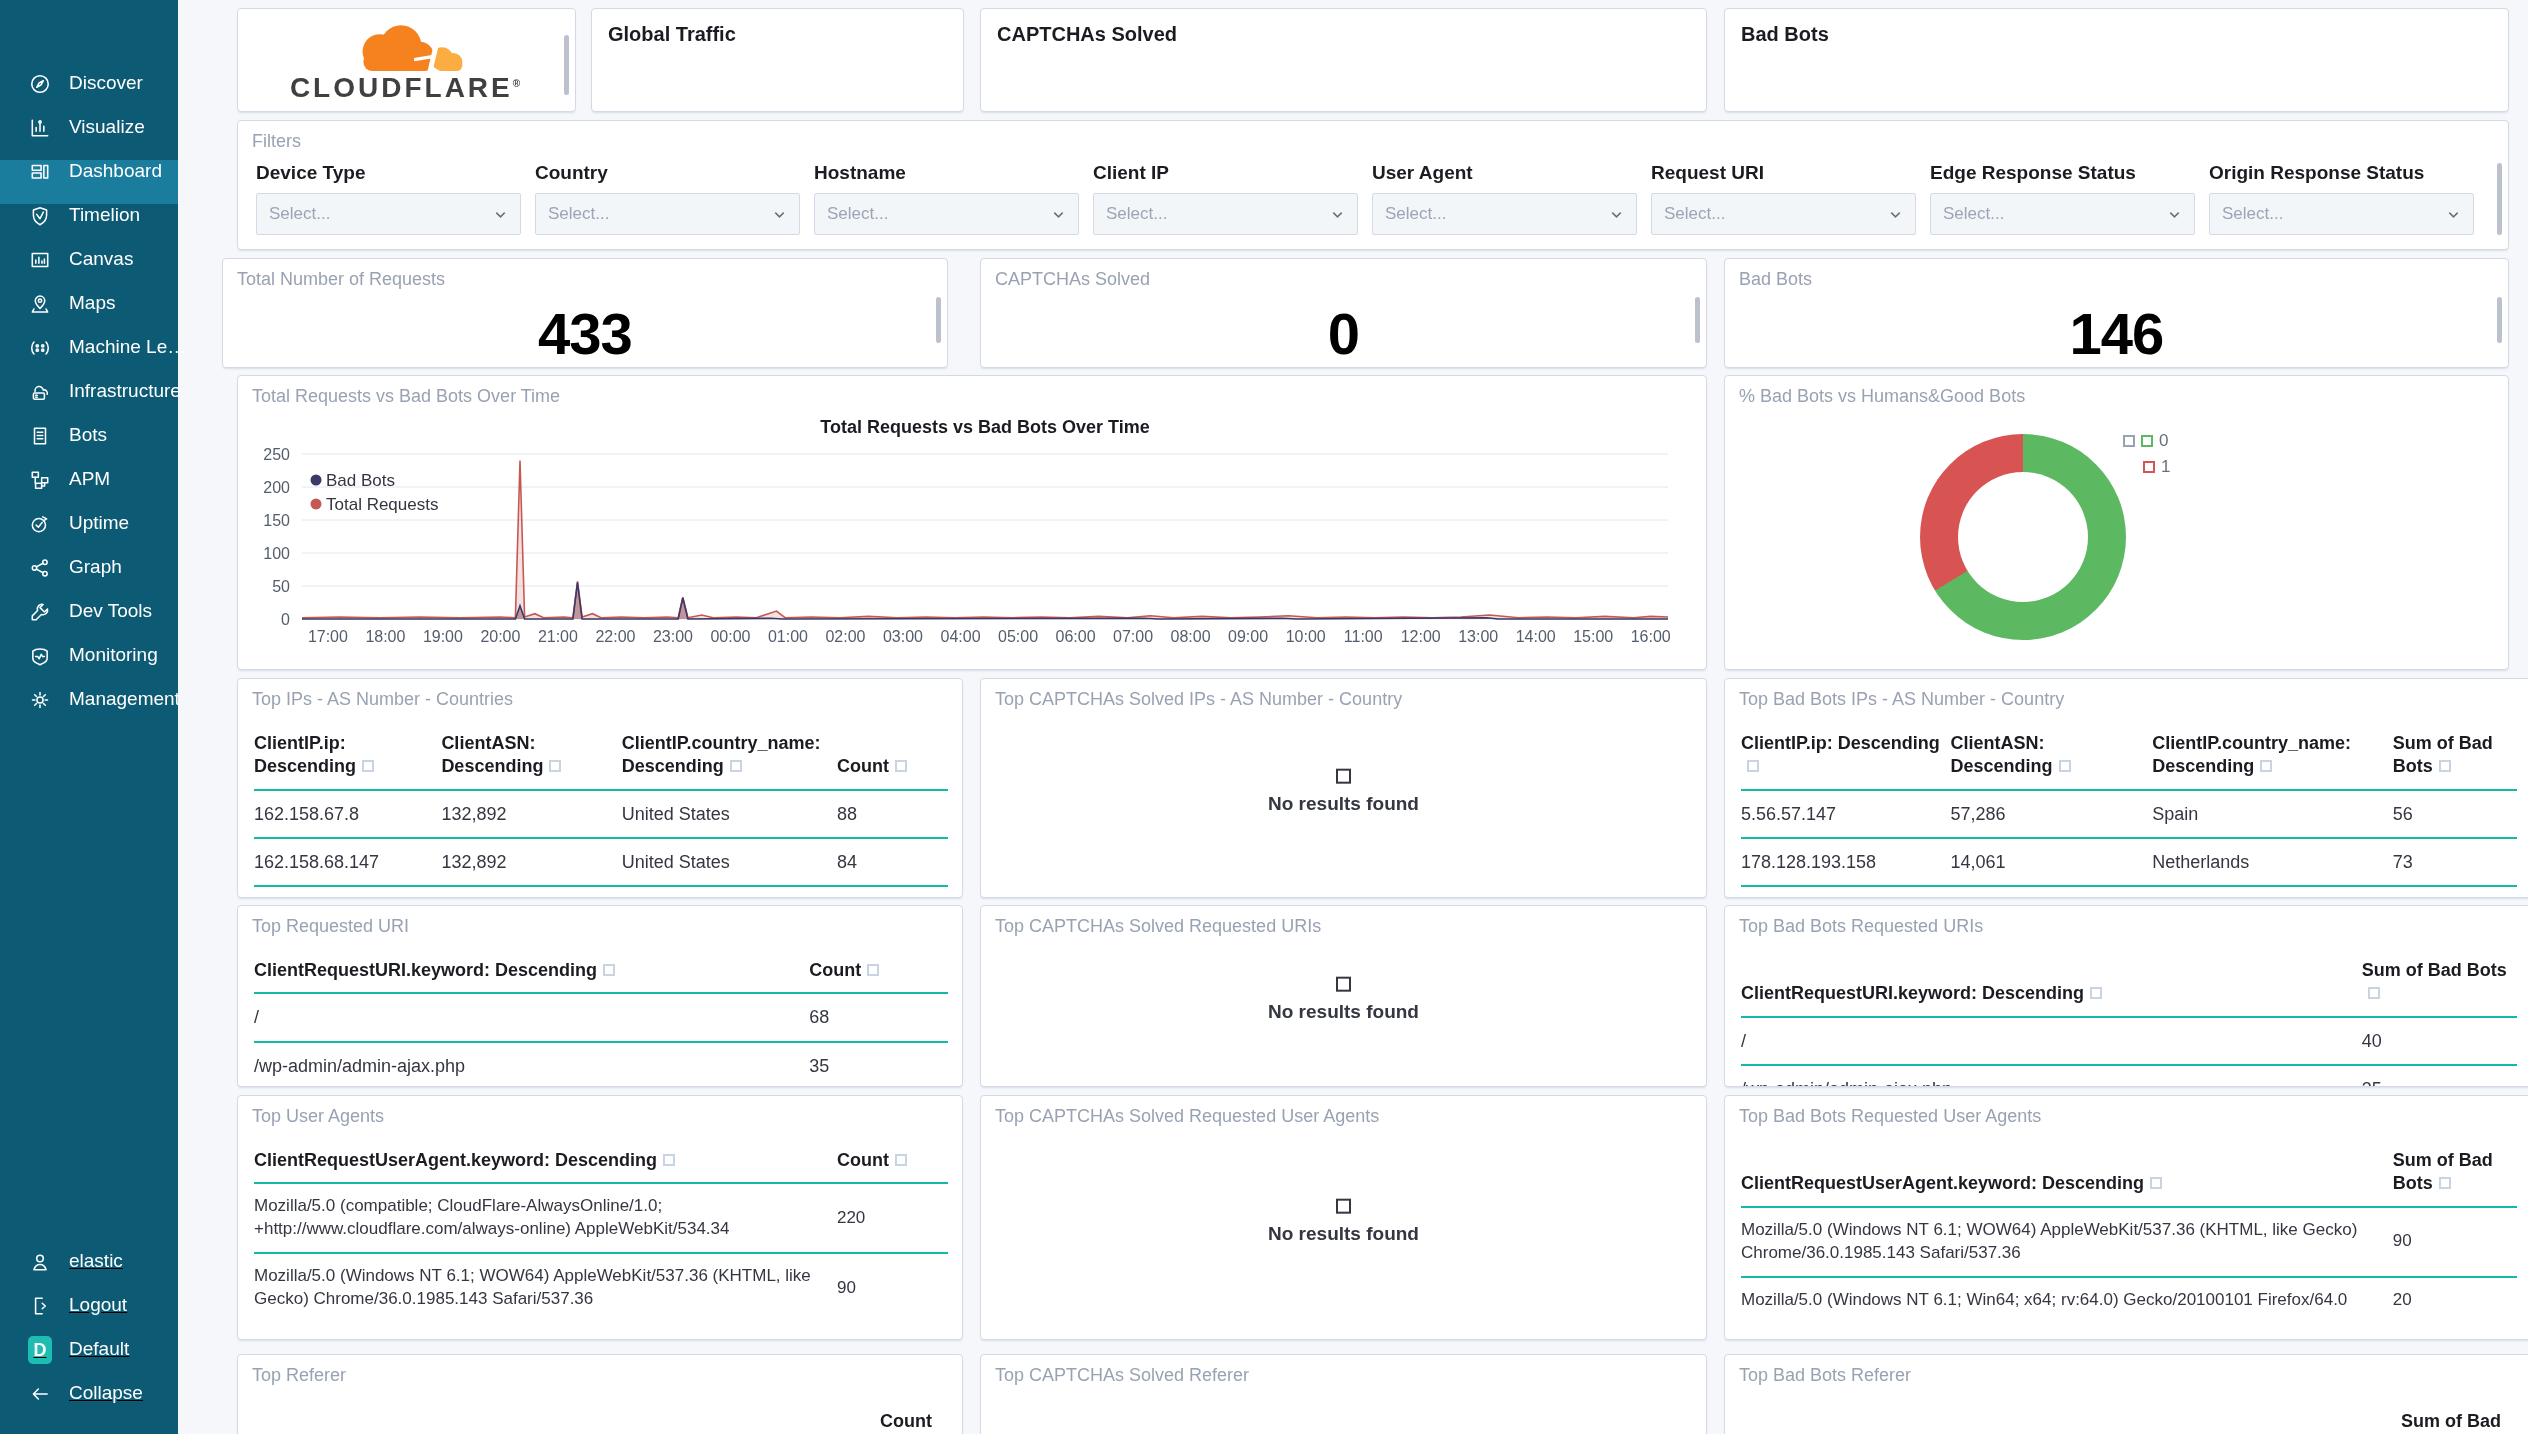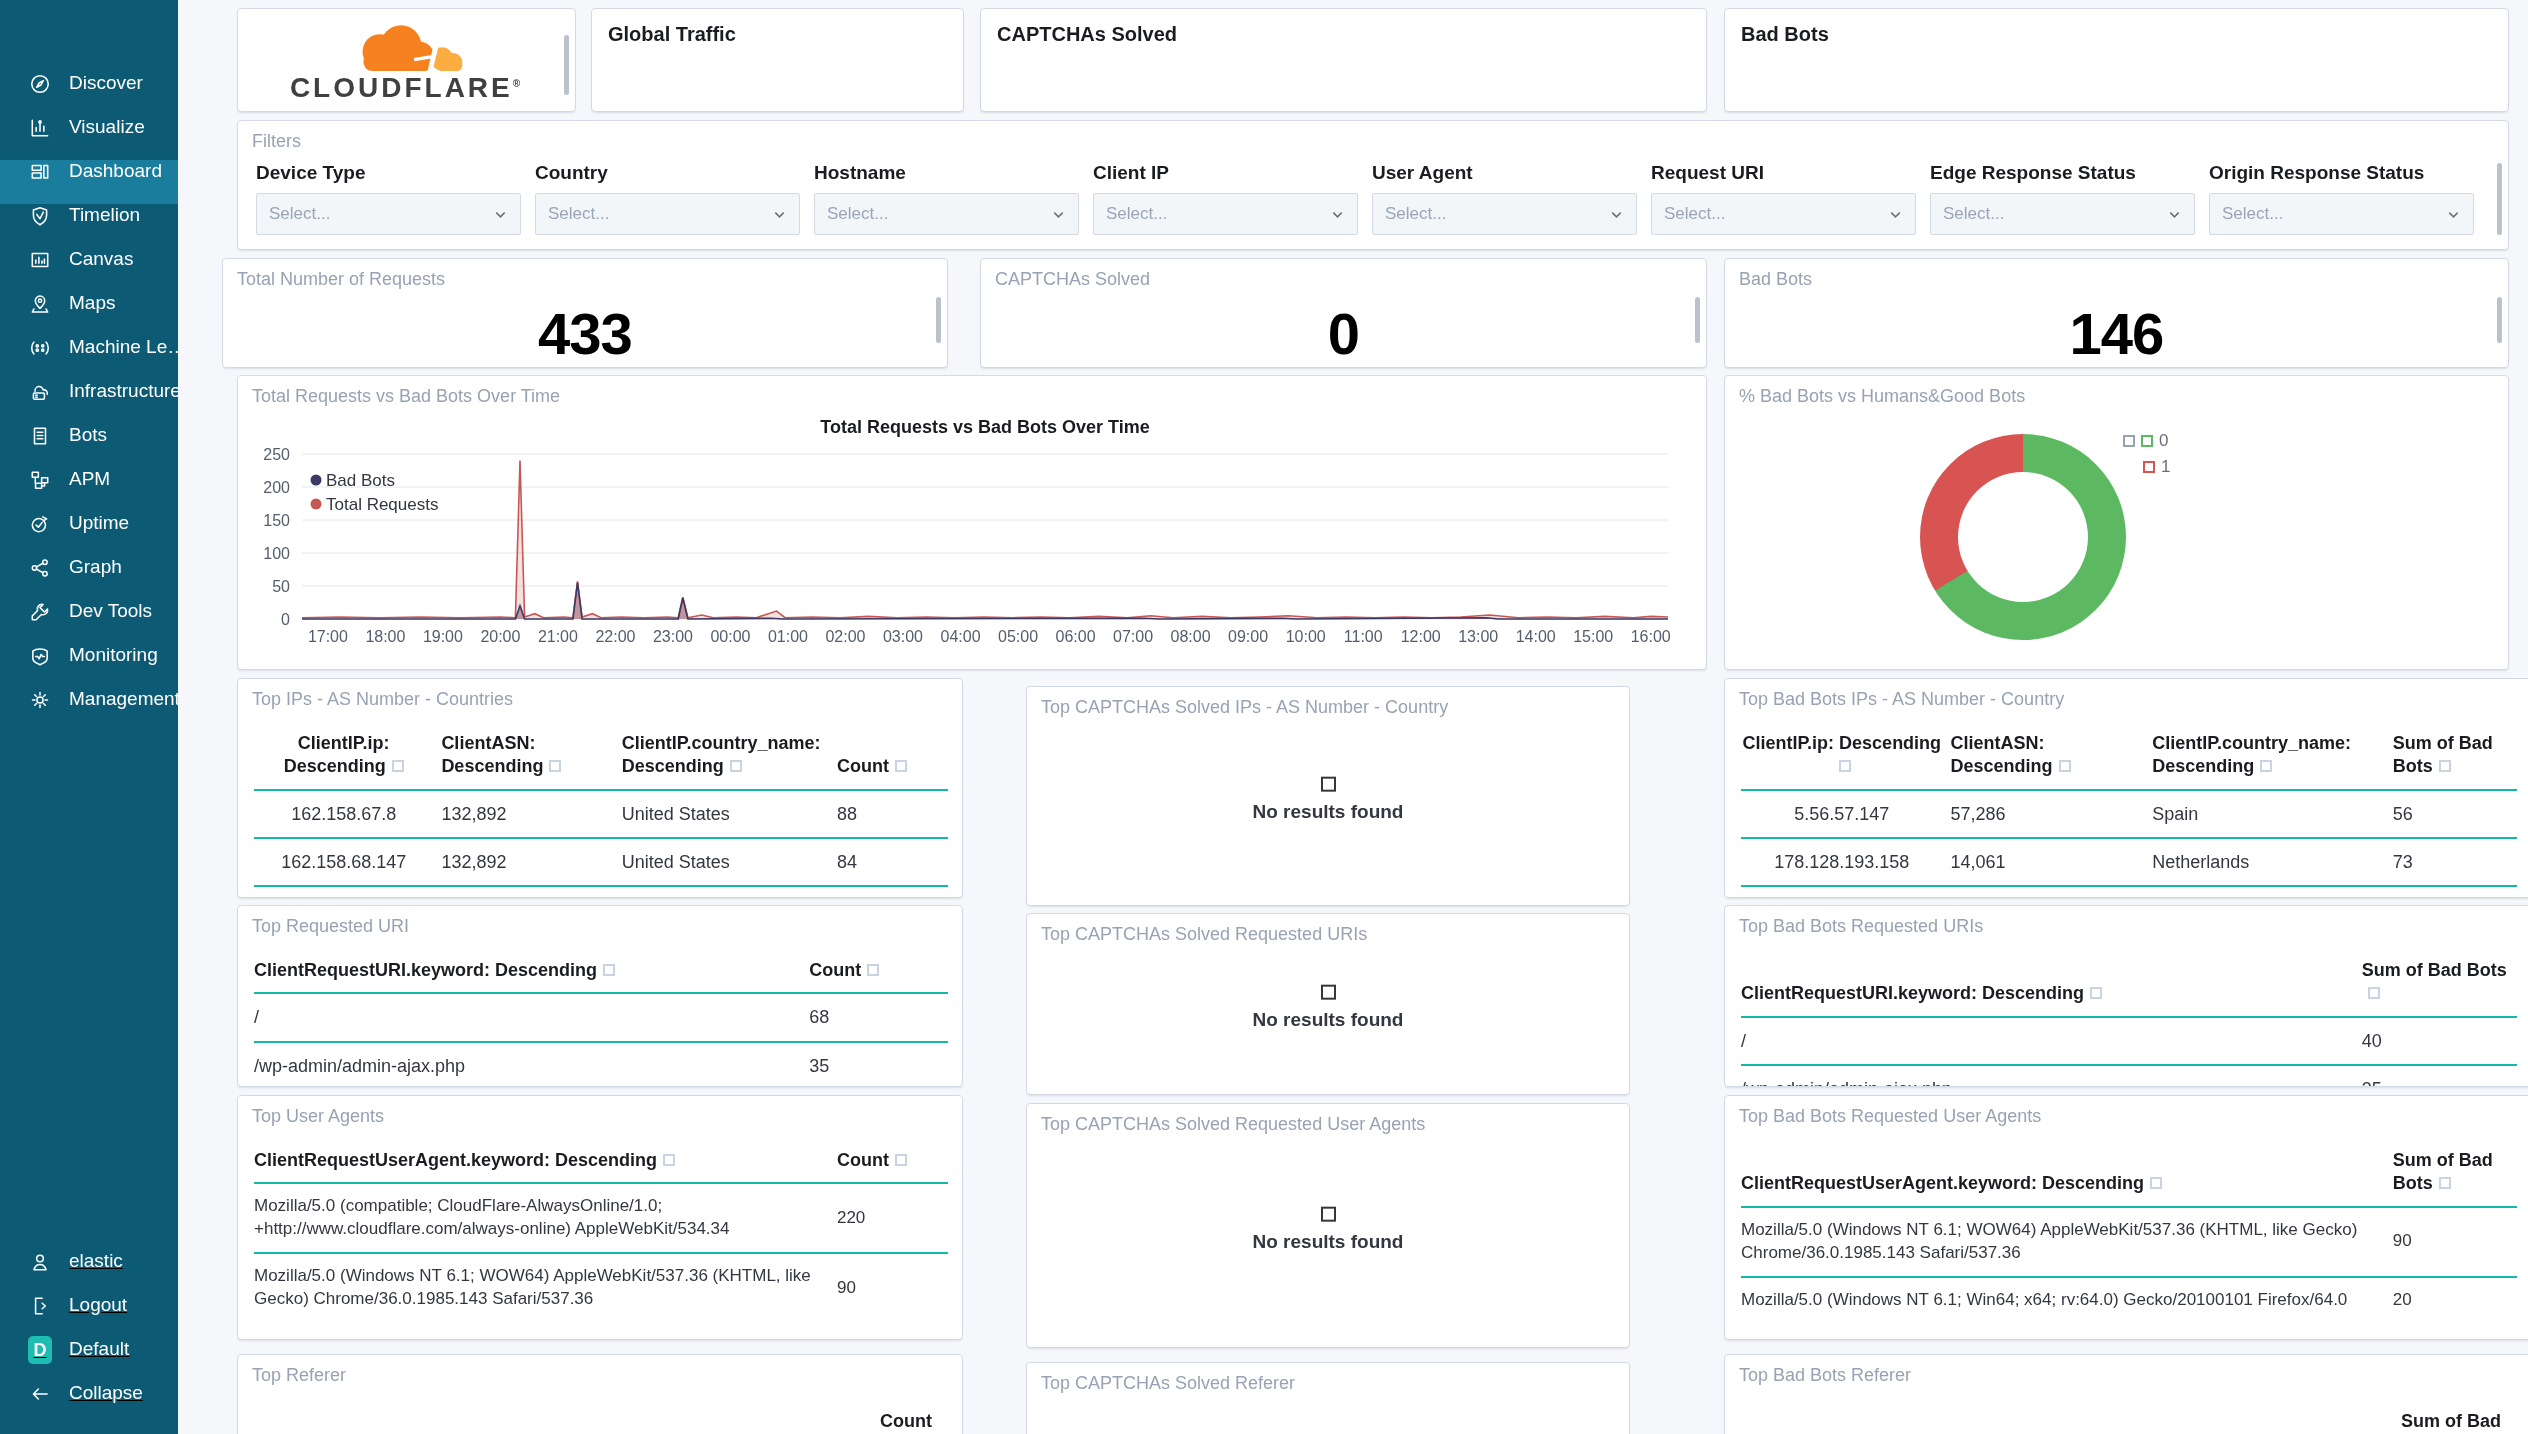--- a/index.html
+++ b/index.html
@@ -63,29 +63,29 @@
   .pl-row { display:flex; align-items:center; gap:6px; height:26px; cursor:pointer; }
   .pl-row.indent { margin-left:20px; }
   .sq { width:12px; height:12px; border:2px solid #98a2b2; display:inline-block; }
 
   
   .trow1 { top:678px; height:220px; }
   .trow2 { top:905px; height:182px; }
   .trow3 { top:1095px; height:245px; }
   .trow4 { top:1354px; height:86px; }
   .colL { left:59px;  width:726px; }
-  .colM { left:848px; width:604px;margin-top:8px; }
+  .colM { left:802px; width:727px; }
   .colR { left:1546px;width:808px; }
 
   .dtable { width:calc(100% - 30px); margin:16px 14px 0 16px; border-collapse:collapse; table-layout:fixed; }
   .dtable th { text-align:left; vertical-align:bottom; font-size:18px; font-weight:700; color:#1a1c21; padding:6px 8px 10px 0; line-height:1.3; }
   .dtable td { font-size:18px; color:#343741; padding:11px 8px 11px 0; line-height:1.35; word-wrap:break-word; }
   .dtable tbody tr { border-top:2px solid #14b8a6; }
   .hbox { display:inline-block; width:12px; height:12px; border:2px solid #c9d4e2; margin-left:6px; vertical-align:baseline; }
-  .cols-ip th:nth-child(1), .cols-ip td:nth-child(1){ width:27%;text-align:center; }
+  .cols-ip th:nth-child(1), .cols-ip td:nth-child(1){ width:27%; }
   .cols-ip th:nth-child(2), .cols-ip td:nth-child(2){ width:26%; }
   .cols-ip th:nth-child(3), .cols-ip td:nth-child(3){ width:31%; }
   .cols-ip th:nth-child(4), .cols-ip td:nth-child(4){ width:16%; }
   .cols-uri th:nth-child(1), .cols-uri td:nth-child(1){ width:80%; }
   .cols-uri th:nth-child(2), .cols-uri td:nth-child(2){ width:20%; }
   .cols-ua th:nth-child(1), .cols-ua td:nth-child(1){ width:84%; }
   .cols-ua th:nth-child(2), .cols-ua td:nth-child(2){ width:16%; }
   .cols-ua td { font-size:17px; }
 
   .no-results { position:absolute; left:0; right:0; top:50%; transform:translateY(-42%); text-align:center; }

